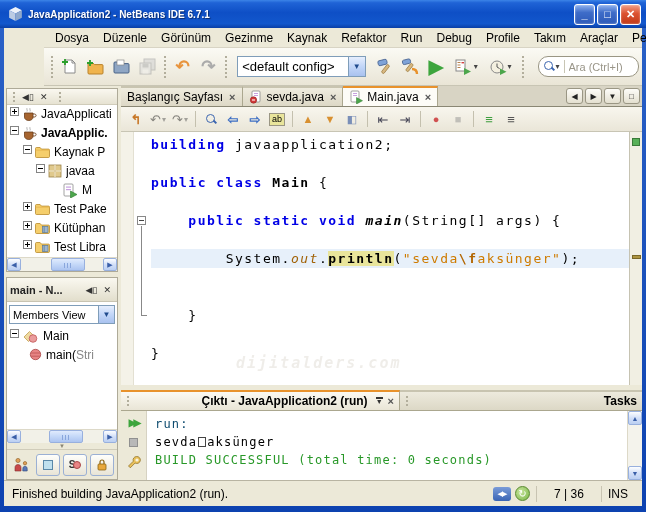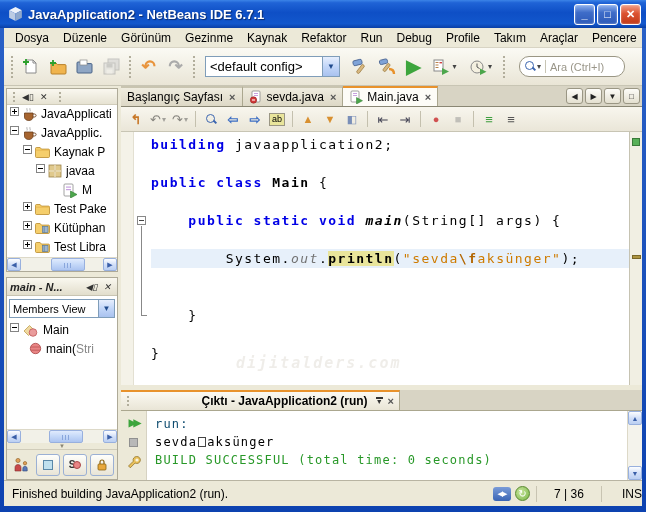--- a/index.html
+++ b/index.html
@@ -6,28 +6,28 @@
   html,body { background:#3A6EA5; }
   body { font-family:"Liberation Sans",sans-serif; }
 
   .window { position:relative; width:646px; height:512px; background:linear-gradient(180deg,#2B62C8,#0D42B0); overflow:hidden; }
 
   
   .titlebar { position:absolute; left:0; top:0; right:0; height:28px;
     background:linear-gradient(180deg,#3C84E8 0%,#1F63D6 10%,#0E4FC6 45%,#1257CC 85%,#0A3FA6 100%);
     display:flex; align-items:center; padding:0 5px; }
   .titlebar .appicon { width:17px; height:17px; margin:0 4px 0 2px; flex:0 0 auto; }
-  .titlebar .title { color:#fff; font-weight:bold; font-size:13px; text-shadow:1px 1px 1px #0A2A6A; flex:1; white-space:nowrap; overflow:hidden; }
+  .titlebar .title { color:#fff; font-weight:bold; font-size:10px; text-shadow:1px 1px 1px #0A2A6A; flex:1; white-space:nowrap; overflow:hidden; }
   .winbtn { width:21px; height:21px; border-radius:3px; border:1px solid #FFFFFF;
     margin-left:2px; color:#fff; font-size:11px; font-weight:bold; line-height:18px; text-align:center;
     background:linear-gradient(180deg,#8DB0EE 0%,#3E6CC8 40%,#2E5AB8 100%); box-shadow:inset 0 0 2px rgba(255,255,255,.6); }
   .winbtn.close { background:linear-gradient(180deg,#F0A088 0%,#DC5230 45%,#C23A18 100%); }
 
   
-  .client { position:absolute; left:4px; top:28px; right:4px; bottom:6px; background:#ECE9D8; }
+  .client { position:absolute; left:4px; top:28px; right:4px; bottom:6px; background:#ECE9D8;padding-left:40px; }
 
   .menubar { height:20px; display:flex; align-items:center; border-bottom:1px solid #D8D4C4; padding-left:4px; }
   .menubar .mi { padding:2px 7px; font-size:12px; color:#000; white-space:nowrap; }
 
   .toolbar { height:38px; display:flex; align-items:center; background:linear-gradient(180deg,#FBFAF4,#E9E5D6); border-bottom:1px solid #C8C5B4; padding:0 3px; }
   .grip { width:4px; height:24px; margin:0 3px; background-image:radial-gradient(circle at 2px 2px,#B2AE9C 1px,transparent 1.4px); background-size:4px 4px; }
   .tbtn { width:25px; height:26px; display:flex; align-items:center; justify-content:center; margin:0 1px; }
   .tbtn svg { display:block; }
   .uico { font-size:17px; font-weight:bold; line-height:1; }
   .ddarrow { font-size:8px; color:#444; margin-left:1px; }
@@ -50,35 +50,35 @@
   .vsplit { width:3px; background:#ECE9D8; }
   .right-col { flex:1; display:flex; flex-direction:column; min-width:0; }
 
   
   .panelbox { background:#fff; border:1px solid #AEAA98; display:flex; flex-direction:column; overflow:hidden; }
   .projects-panel { height:184px; margin:2px 0 0 2px; }
   .mini-header { height:16px; background:linear-gradient(180deg,#FAF8F0,#E6E2D2); border-bottom:1px solid #D0CCBA; display:flex; align-items:center; padding:0 2px; flex:0 0 auto; }
   .ph-btn { font-size:9px; color:#333; padding:0 3px; line-height:14px; }
   .hsplit-left { height:5px; }
   .navigator-panel { flex:1; margin:0 0 0 2px; }
-  .nav-header { height:18px; background:linear-gradient(180deg,#FAF8F0,#E2DECC); border-bottom:1px solid #C8C4B2; display:flex; align-items:center; padding:0 3px; flex:0 0 auto;font-style:italic; }
+  .nav-header { height:24px; background:linear-gradient(180deg,#FAF8F0,#E2DECC); border-bottom:1px solid #C8C4B2; display:flex; align-items:center; padding:0 3px; flex:0 0 auto; }
   .nav-header .nh-title { flex:1; font-size:11px; font-weight:bold; color:#222; white-space:nowrap; overflow:hidden; }
   .combo-small { height:19px; margin:3px 2px; background:#fff; border:1px solid #7F9DB9; display:flex; align-items:center; flex:0 0 auto; }
   .combo-small .cval { flex:1; font-size:11px; padding:0 3px; white-space:nowrap; overflow:hidden; }
   .combo-small .cbtn { width:16px; height:100%; background:linear-gradient(180deg,#E6EEFD,#C2D6F8 50%,#A9C2EF); border-left:1px solid #7F9DB9; color:#1F4A8C; font-size:8px; display:flex; align-items:center; justify-content:center; }
 
   .tree { flex:1; overflow:hidden; background:#fff; padding-top:2px; }
   .trow { height:19px; display:flex; align-items:flex-start; white-space:nowrap; font-size:12px; }
   .ind { display:inline-block; height:1px; }
   .exp { width:9px; height:9px; border:1px solid #848484; background:#fff; flex:0 0 auto; position:relative; margin-right:3px; }
   .exp::before { content:""; position:absolute; left:1px; right:1px; top:3px; height:1px; background:#000; }
   .exp.plus::after { content:""; position:absolute; top:1px; bottom:1px; left:3px; width:1px; background:#000; }
   .ticon { margin-right:4px; flex:0 0 auto; display:flex; }
   .tlabel { overflow:hidden; }
-  .tlabel.b { font-weight:normal; }
+  .tlabel.b { font-weight:bold; }
   .gray { color:#888; }
 
   
   .hscroll { height:14px; background:#F2F1E8; border-top:1px solid #DDD9C8; display:flex; flex:0 0 auto; }
   .xbtn { width:14px; height:100%; background:linear-gradient(180deg,#FDFEFF,#D3E0F8 50%,#BBCFF2); border:1px solid #98B0DE; border-radius:2px; color:#3A5FA8; font-size:7px; display:flex; align-items:center; justify-content:center; flex:0 0 auto; }
   .htrack { flex:1; position:relative; }
   .hthumb { position:absolute; left:1px; top:0; width:34px; height:13px; background:linear-gradient(180deg,#E0EBFD,#C4D8F8 50%,#ACC4F0); border:1px solid #98B0DE; border-radius:2px; }
   .hthumb::after { content:""; position:absolute; left:50%; top:4px; width:8px; height:5px; margin-left:-4px;
      background-image:repeating-linear-gradient(90deg,#89A6DC 0 1px,transparent 1px 3px); }
 
@@ -116,21 +116,21 @@
   .fold-margin { width:17px; flex:0 0 auto; position:relative; }
   .fold-box { position:absolute; left:3px; top:84px; width:9px; height:9px; border:1px solid #888; background:#fff; }
   .fold-box::before { content:""; position:absolute; left:1px; right:1px; top:3px; height:1px; background:#444; }
   .fold-line { position:absolute; left:7px; top:94px; width:6px; height:90px; border-left:1px solid #888; border-bottom:1px solid #888; }
   .code-area { flex:1; position:relative; font-family:"DejaVu Sans Mono","Liberation Mono",monospace; font-size:13px; letter-spacing:1.5px; color:#000; padding-top:3px; overflow:hidden; }
   .cl { height:19px; line-height:19px; white-space:pre; }
   .cl span { white-space:pre; }
   .kw { color:#0000E6; font-weight:bold; }
   .cname { font-weight:bold; }
   .mname { font-weight:bold; font-style:italic; }
-  .fld { color:#737373; font-style:italic; }
+  .fld { color:#a16207; font-style:italic; }
   .mth { font-weight:bold; }
   .occ { background:#E9E59B; }
   .str { color:#CE7B00; }
   .esc { color:#B26500; font-weight:bold; }
   .hl-line { background:#E7F0FA; }
   .watermark { position:absolute; left:85px; top:222px; font-size:15px; font-weight:bold; font-style:italic; color:rgba(130,118,84,0.13); letter-spacing:2px; pointer-events:none; }
   .error-stripe { position:absolute; right:0; top:0; bottom:0; width:13px; background:#F1EFE3; border-left:1px solid #C6C3B2; }
   .es-ok { position:absolute; top:6px; left:2px; width:8px; height:8px; background:#58B058; border:1px solid #3A7A3A; }
   .es-mark { position:absolute; top:123px; left:2px; width:9px; height:4px; background:#AD9440; border:1px solid #7A6828; }
 
@@ -159,21 +159,21 @@
   .vscroll { width:15px; background:#F4F3EC; border-left:1px solid #DDD9C8; display:flex; flex-direction:column; justify-content:space-between; flex:0 0 auto; }
   .vscroll .xbtn { width:100%; height:14px; }
 
   
   .statusbar { position:absolute; left:0; right:0; bottom:0; height:26px; background:#ECE9D8; border-top:1px solid #B8B4A2; display:flex; align-items:center; font-size:12px; }
   .status-msg { flex:1; padding-left:8px; white-space:nowrap; overflow:hidden; }
   .ssep { width:1px; height:16px; background:#C8C4B2; margin:0 6px; }
   .sic1 { width:18px; height:14px; border-radius:3px; background:linear-gradient(180deg,#7A9CD8,#3964B4); color:#fff; font-size:7px; display:flex; align-items:center; justify-content:center; letter-spacing:-1px; }
   .sic2 { width:15px; height:15px; border-radius:50%; background:radial-gradient(circle at 35% 35%,#C6E49A,#7AB648); border:1px solid #5A8A30; color:#fff; font-size:10px; line-height:13px; text-align:center; margin-left:4px; }
   .caret-pos { width:52px; text-align:center; }
-  .ins-mode { width:34px; text-align:right; }
+  .ins-mode { width:34px; text-align:left; }
 </style>
 </head>
 <body>
 
 <div class="window">
 
   <div class="titlebar">
     <svg class="appicon" viewBox="0 0 16 16">
         <path d="M8 1l6 3-6 3-6-3z" fill="#EDF2FA"></path>
         <path d="M2 4v7l6 3V7z" fill="#BCCCE4"></path>
@@ -603,20 +603,24 @@
 
         <div class="out-splitter"></div>
 
         <div class="output-tabs">
           <div class="otab active">
             <span class="grip2"></span>
             <span class="olabel">Çıktı - JavaApplication2 (run)</span>
             <span class="min-ic">▼</span>
             <span class="x">×</span>
           </div>
+          <div class="otab rest">
+            <span class="grip2"></span>
+            <span class="olabel">Tasks</span>
+          </div>
         </div>
 
         <div class="output-body">
           <div class="orail">
             <div class="obtn">
                 <span class="rerun">▶▶</span>
               </div>
             <div class="obtn">
                 <span class="ostop"></span>
               </div>

